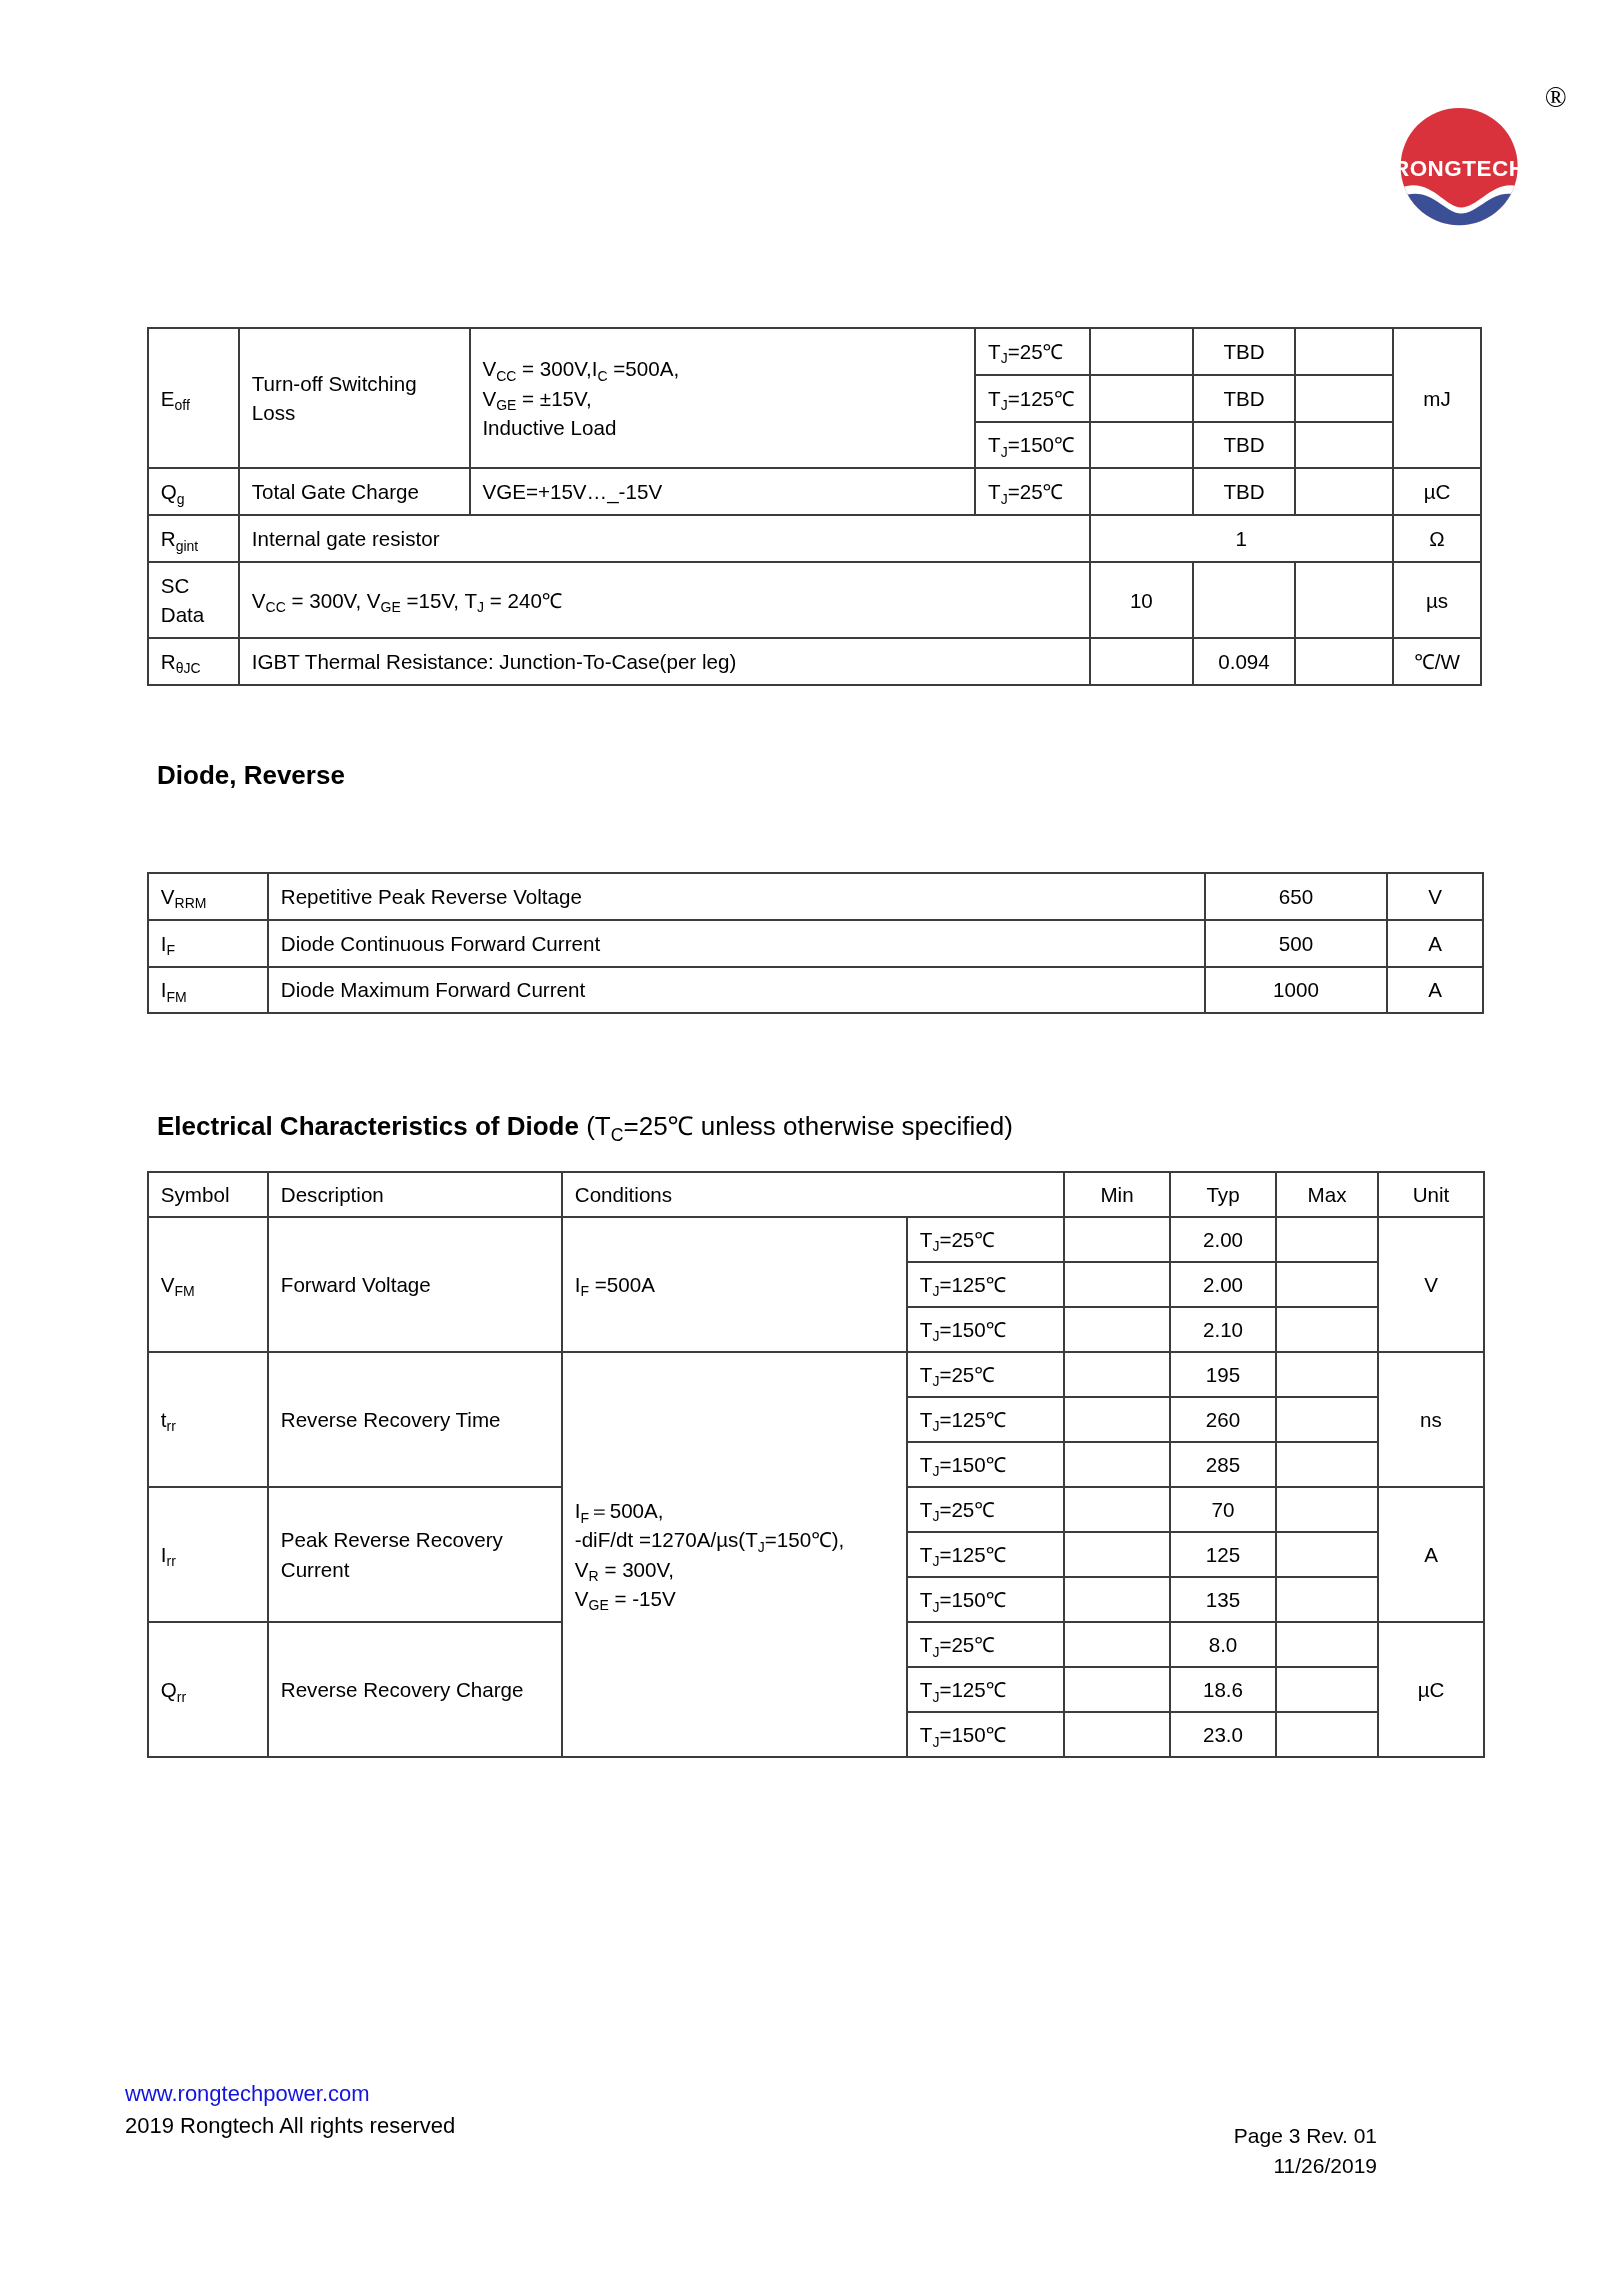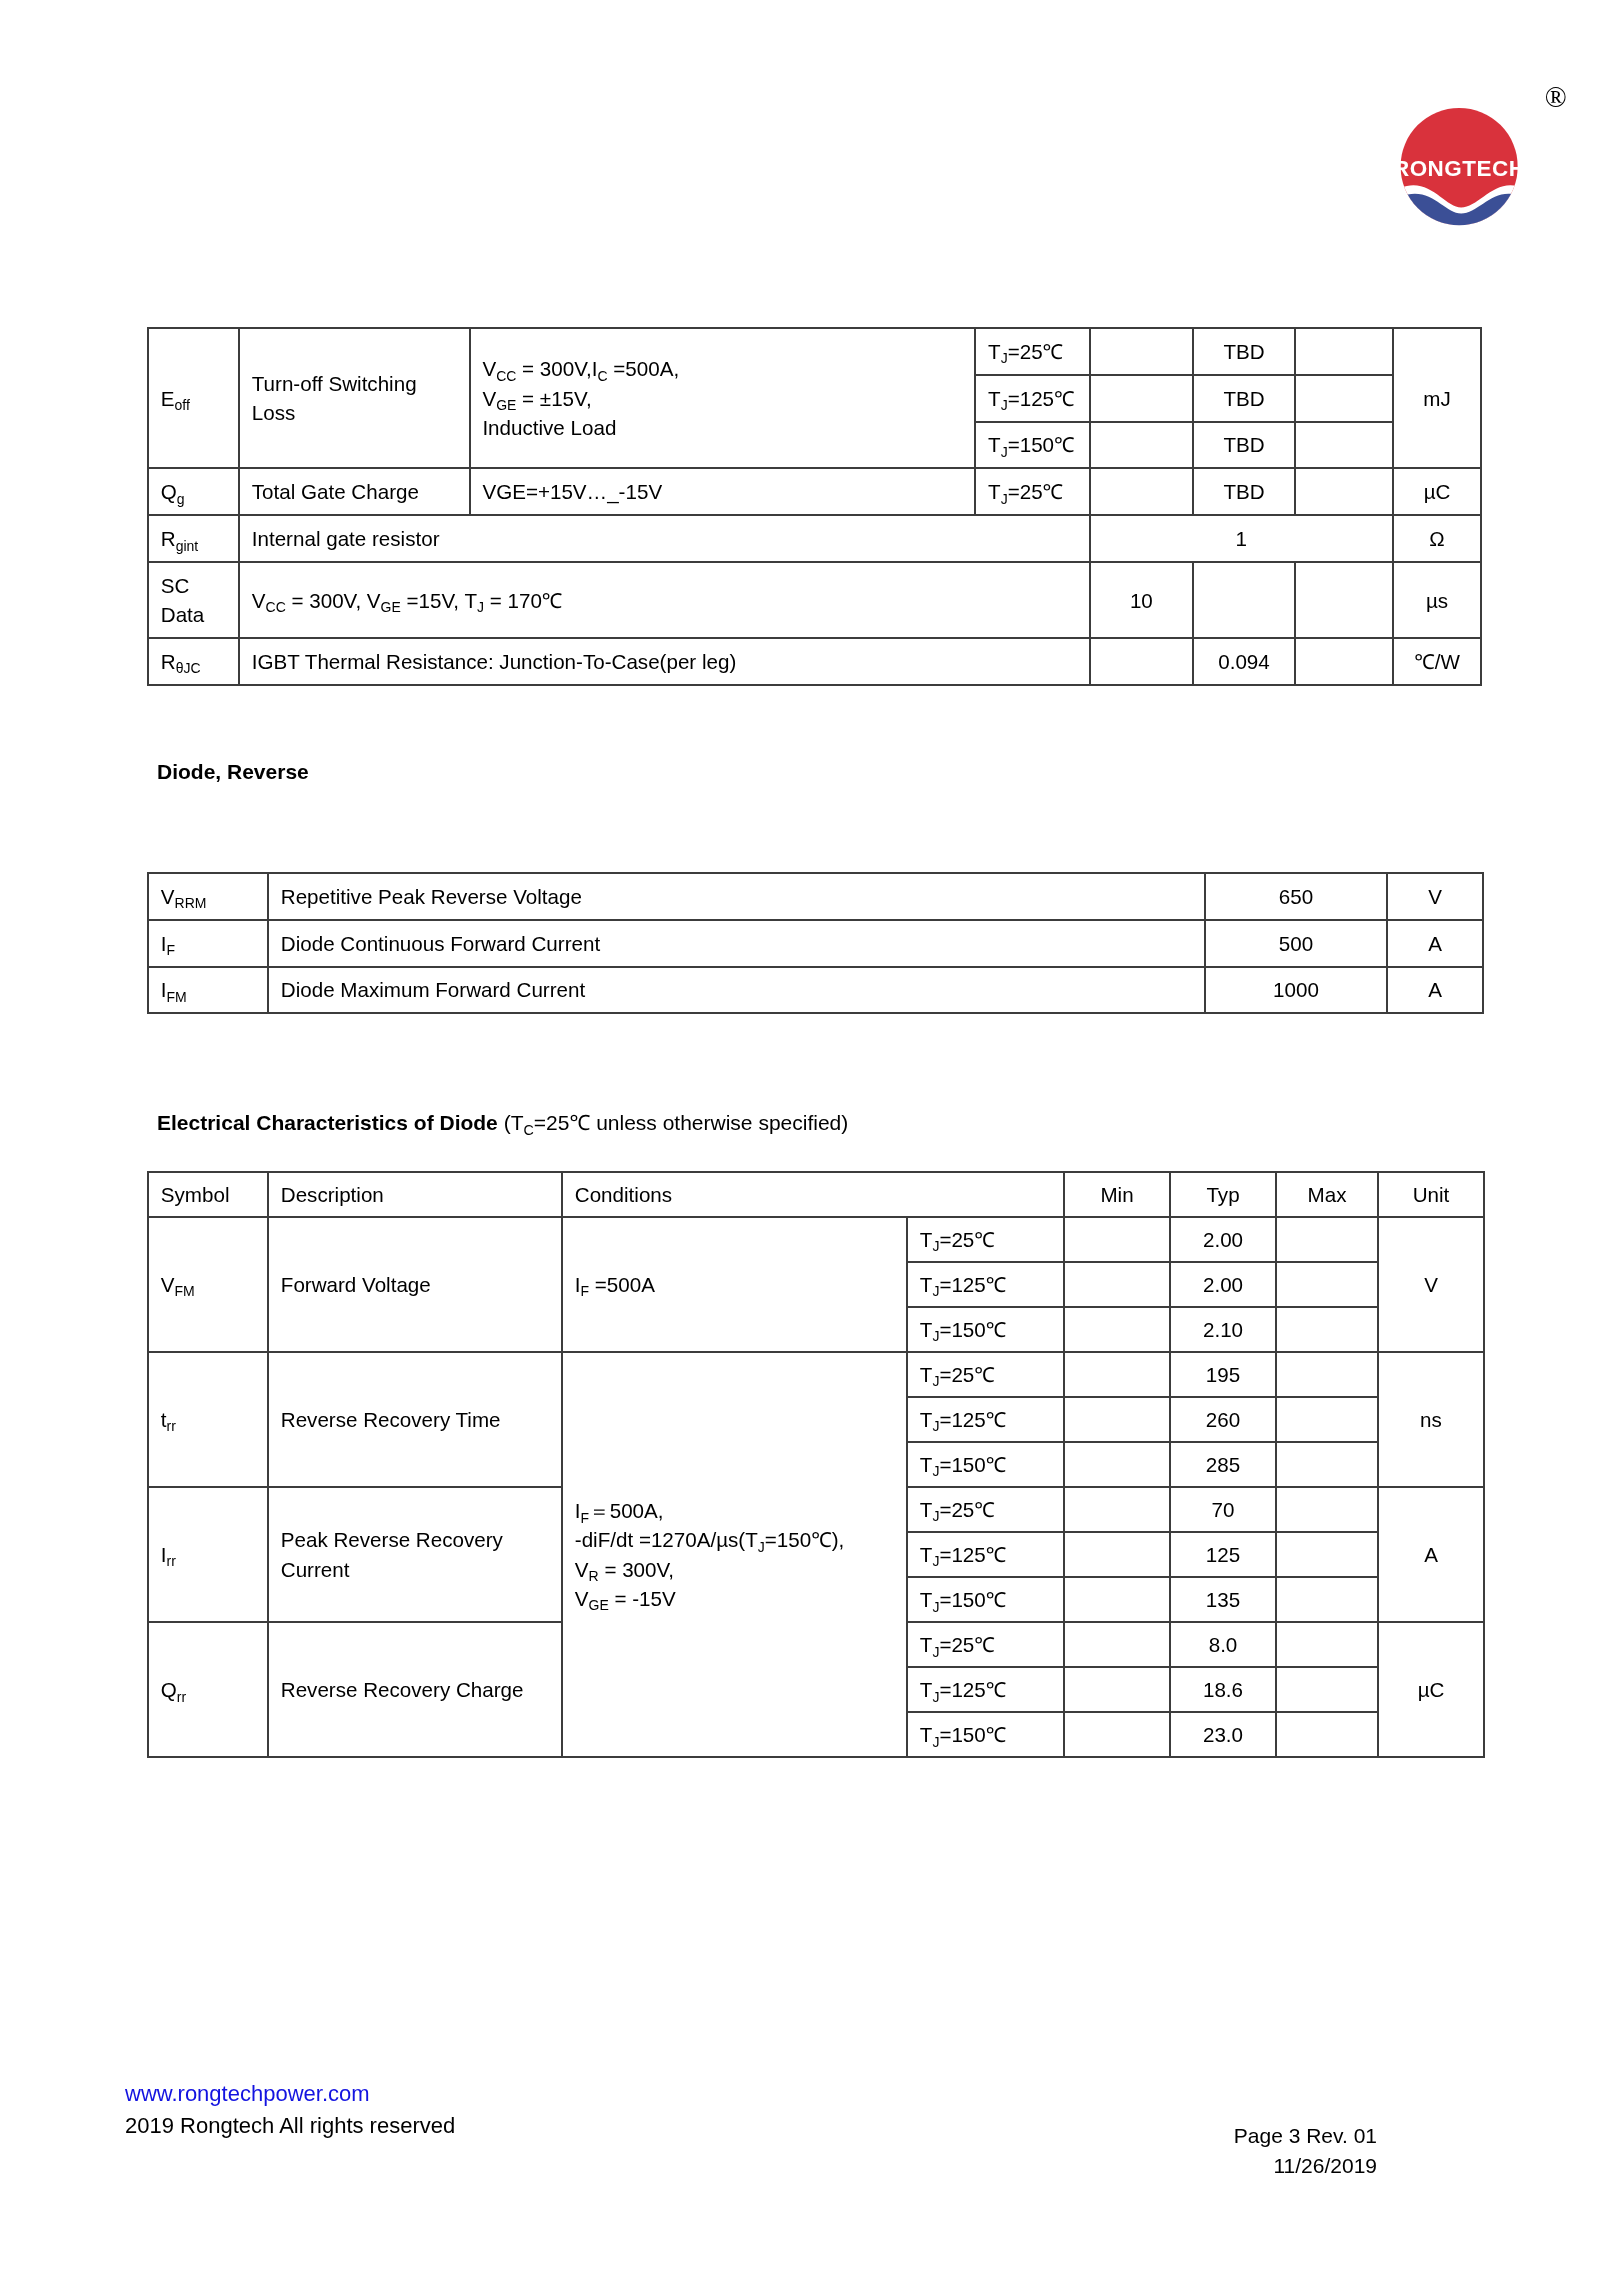--- a/index.html
+++ b/index.html
@@ -65,21 +65,21 @@
   .nowrap { white-space: nowrap; }
 
   
   #table-switching-loss { left: 147px; top: 327px; width: 1335px; }
 
   
   .heading-block {
     position: absolute;
     left: 157px;
     font-weight: bold;
-    font-size: 21px;
+    font-size: 26px;
     line-height: 1.42;
     white-space: nowrap;
   }
   #diode-reverse-heading { top: 757px; }
   #max-rated-heading { top: 794px; }
   #elec-char-heading { top: 1108px; }
   .heading-block .light {
     font-weight: normal;
   }
 
@@ -195,21 +195,21 @@
 
       <tr>
         <td class="lft"><span>R</span><sub>gint</sub></td>
         <td class="lft" colspan="4">Internal gate resistor</td>
         <td class="ctr" colspan="3">1</td>
         <td class="ctr">Ω</td>
       </tr>
 
       <tr>
         <td class="lft">SC Data</td>
-        <td class="lft" colspan="4"><span>V</span><sub>CC</sub><span> = 300V, V</span><sub>GE</sub><span> =15V, T</span><sub>J</sub><span> = 170℃</span></td>
+        <td class="lft" colspan="4"><span>V</span><sub>CC</sub><span> = 300V, V</span><sub>GE</sub><span> =15V, T</span><sub>J</sub><span> = 240℃</span></td>
         <td class="ctr">10</td>
         <td class="ctr"></td>
         <td class="ctr"></td>
         <td class="ctr">µs</td>
       </tr>
 
       <tr>
         <td class="lft"><span>R</span><sub>θJC</sub></td>
         <td class="lft" colspan="4">IGBT Thermal Resistance: Junction-To-Case(per leg)</td>
         <td class="ctr"></td>

